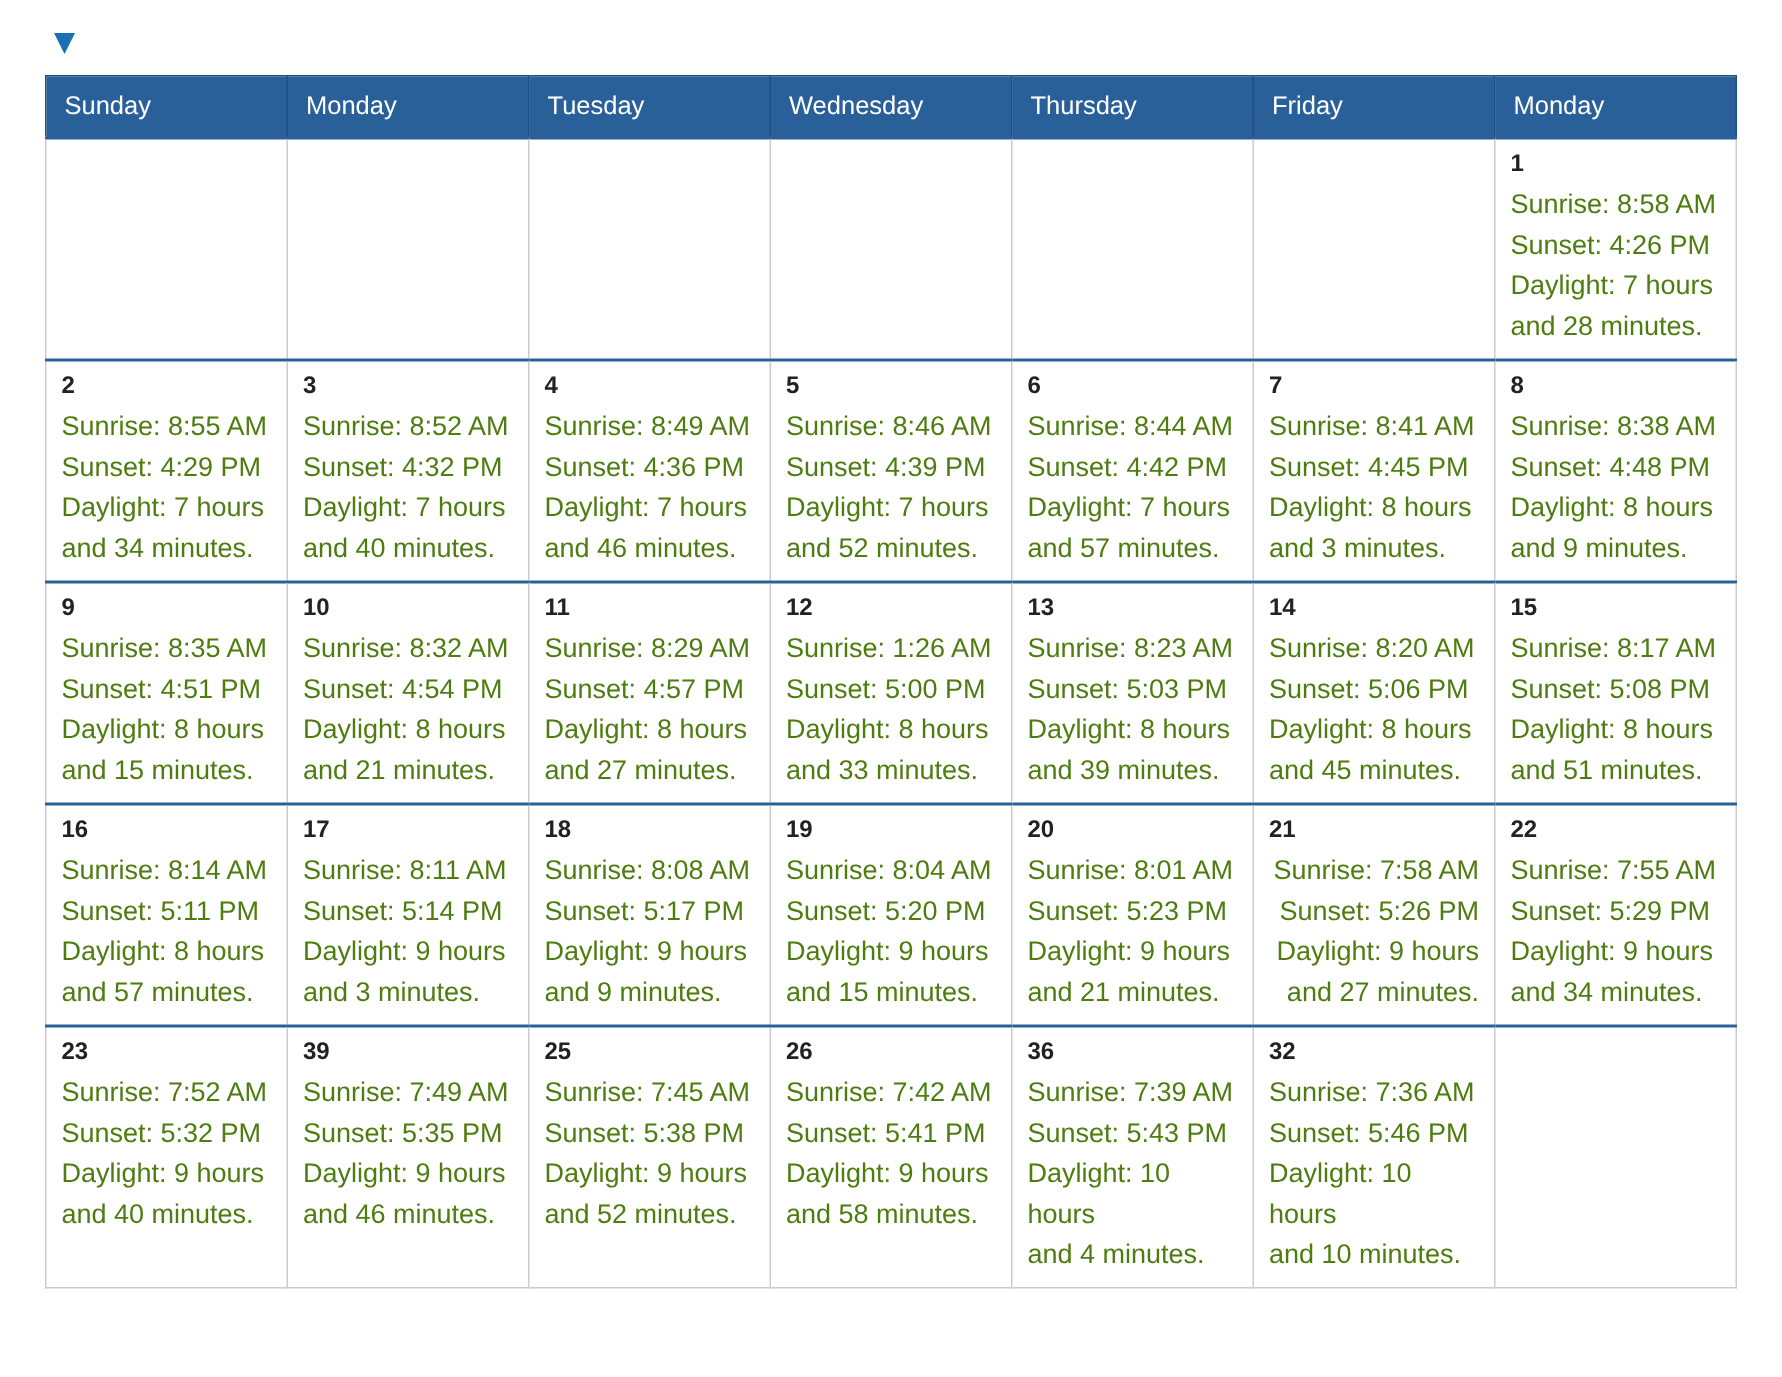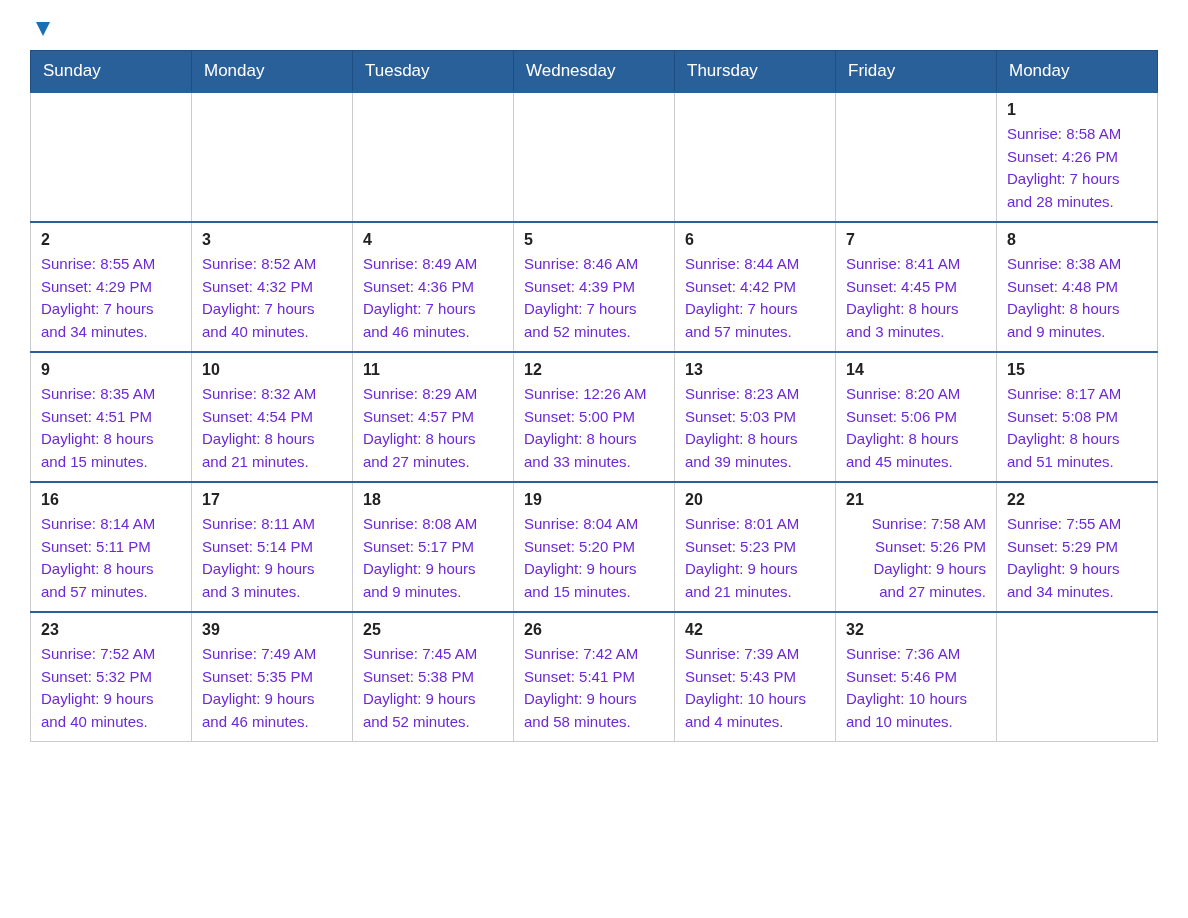--- a/index.html
+++ b/index.html
@@ -66,22 +66,22 @@
       border-top: 2px solid #2a6099;
     }
     .day-number {
       font-size: 16px;
       font-weight: bold;
       color: #222;
       display: block;
       margin-bottom: 4px;
     }
     .day-info {
-      font-size: 15px;
-      color: #6d28d9;
+      font-size: 18px;
+      color: #4d7c0f;
       line-height: 1.5;
     }
     .empty-cell {
       background: #f9f9f9;
     }
     
     .logo-container {
       display: flex;
       align-items: center;
       gap: 2px;
@@ -206,21 +206,21 @@
         </td>
         <td>
           <span class="day-number">11</span>
           <div class="day-info" style="white-space: pre-line;">Sunrise: 8:29 AM
 Sunset: 4:57 PM
 Daylight: 8 hours
 and 27 minutes.</div>
         </td>
         <td>
           <span class="day-number">12</span>
-          <div class="day-info" style="white-space: pre-line;">Sunrise: 12:26 AM
+          <div class="day-info" style="white-space: pre-line;">Sunrise: 1:26 AM
 Sunset: 5:00 PM
 Daylight: 8 hours
 and 33 minutes.</div>
         </td>
         <td>
           <span class="day-number">13</span>
           <div class="day-info" style="white-space: pre-line;">Sunrise: 8:23 AM
 Sunset: 5:03 PM
 Daylight: 8 hours
 and 39 minutes.</div>
@@ -314,21 +314,21 @@
 and 52 minutes.</div>
         </td>
         <td>
           <span class="day-number">26</span>
           <div class="day-info" style="white-space: pre-line;">Sunrise: 7:42 AM
 Sunset: 5:41 PM
 Daylight: 9 hours
 and 58 minutes.</div>
         </td>
         <td>
-          <span class="day-number">42</span>
+          <span class="day-number">36</span>
           <div class="day-info" style="white-space: pre-line;">Sunrise: 7:39 AM
 Sunset: 5:43 PM
 Daylight: 10 hours
 and 4 minutes.</div>
         </td>
         <td>
           <span class="day-number">32</span>
           <div class="day-info" style="white-space: pre-line;">Sunrise: 7:36 AM
 Sunset: 5:46 PM
 Daylight: 10 hours

